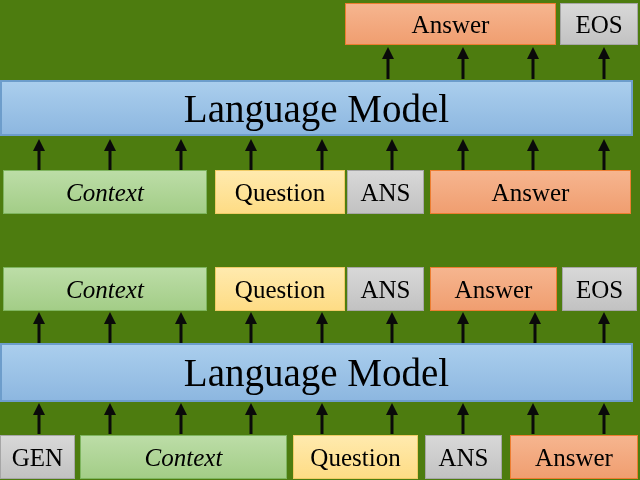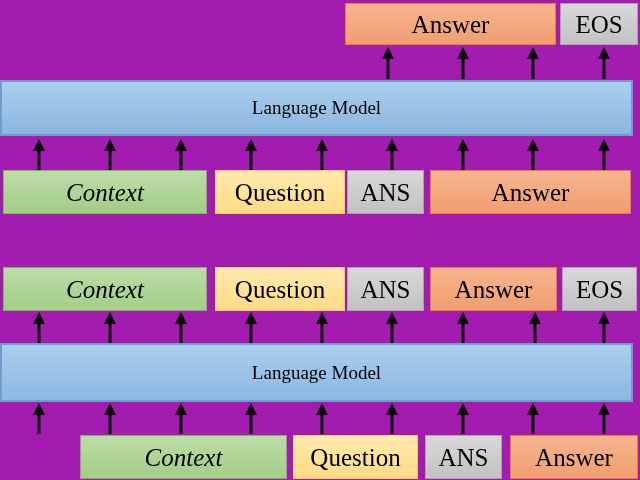--- a/index.html
+++ b/index.html
@@ -8,21 +8,21 @@
     width: 640px;
     height: 480px;
     background: #ffffff;
     overflow: hidden;
     font-family: "Liberation Serif", serif;
   }
   #figure {
     position: relative;
     width: 640px;
     height: 480px;
-    background: #a21caf;
+    background: #4d7c0f;
   }
   .box {
     position: absolute;
     box-sizing: border-box;
     display: flex;
     align-items: center;
     justify-content: center;
     font-size: 25px;
     color: #000000;
     border: 1.5px solid;
@@ -32,21 +32,21 @@
   .green  { background: linear-gradient(#bcdda7, #a3cd87); border-color: #7fb55f; font-style: italic; }
   .yellow { background: linear-gradient(#ffeaae, #fedc85); border-color: #f0cb65; }
   .gray   { background: linear-gradient(#d8d8d8, #c2c2c2); border-color: #a6a6a6; }
   .orange { background: linear-gradient(#f6b58f, #f09e70); border-color: #ed7d31; }
   .bar {
     position: absolute;
     box-sizing: border-box;
     display: flex;
     align-items: center;
     justify-content: center;
-    font-size: 19px;
+    font-size: 39px;
     color: #000000;
     background: linear-gradient(#aaceed, #8db7e0);
     border: 2px solid #6d9dcb;
   }
   .arrow {
     position: absolute;
     width: 13px;
   }
   .arrow::before {
     content: "";
@@ -121,18 +121,19 @@
   <div class="arrow" style="left:32px;  top:403px; height:31px;"></div>
   <div class="arrow" style="left:103px; top:403px; height:31px;"></div>
   <div class="arrow" style="left:174px; top:403px; height:31px;"></div>
   <div class="arrow" style="left:244px; top:403px; height:31px;"></div>
   <div class="arrow" style="left:315px; top:403px; height:31px;"></div>
   <div class="arrow" style="left:385px; top:403px; height:31px;"></div>
   <div class="arrow" style="left:456px; top:403px; height:31px;"></div>
   <div class="arrow" style="left:526px; top:403px; height:31px;"></div>
   <div class="arrow" style="left:597px; top:403px; height:31px;"></div>
 
+  <div class="box gray" style="left:0px; top:435px; width:75px; height:44px;">GEN</div>
   <div class="box green" style="left:80px; top:435px; width:207px; height:44px;">Context</div>
   <div class="box yellow" style="left:293px; top:435px; width:125px; height:44px;">Question</div>
   <div class="box gray" style="left:425px; top:435px; width:77px; height:44px;">ANS</div>
   <div class="box orange" style="left:510px; top:435px; width:128px; height:44px;">Answer</div>
 
 </div>
 
 </body></html>

